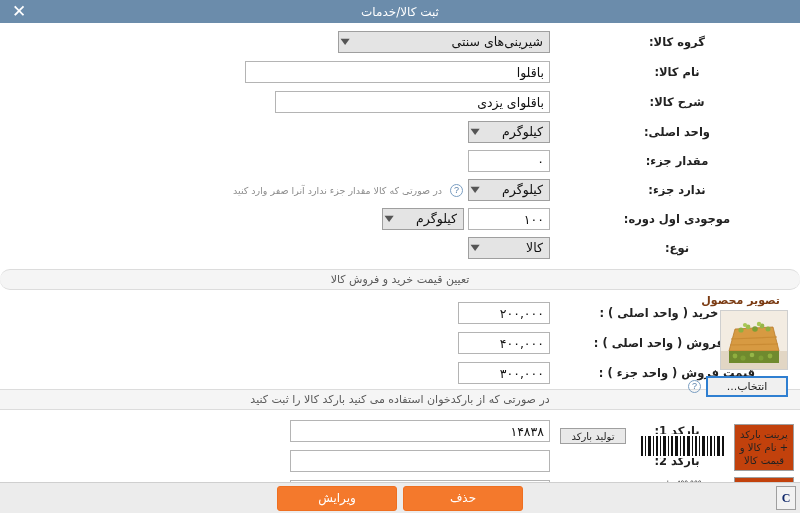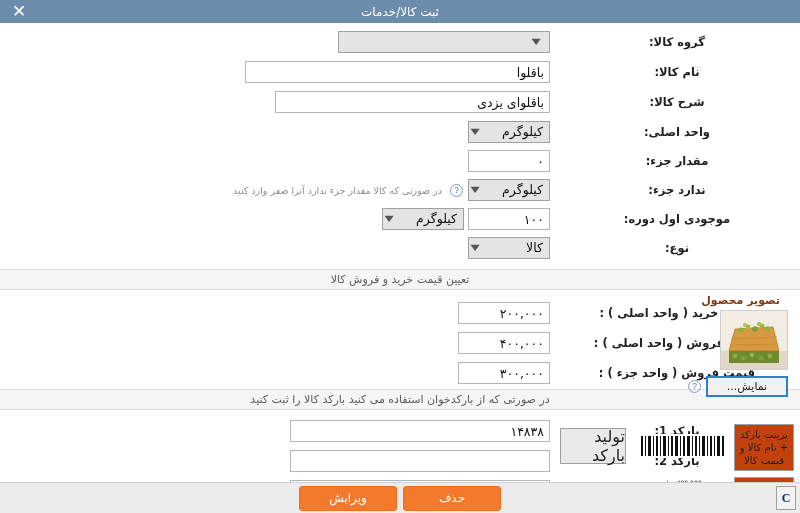--- a/index.html
+++ b/index.html
@@ -191,44 +191,44 @@
   .bc-img { margin-right: 8px; position: relative; }
   .bc-price {
     font-size: 6px;
     color: #111;
     text-align: center;
     font-family: "DejaVu Sans", sans-serif;
     margin-bottom: 1px;
     letter-spacing: -.2px;
   }
   .gen-btn {
-    width: 66px; height: 36px;
+    width: 66px; height: 16px;
     border: 1px solid #9f9f9f;
     background: #e9e9e9;
-    font-size: 16px;
+    font-size: 10px;
     display: flex; align-items: center; justify-content: center;
     cursor: pointer;
     color: #222;
   }
 
   .two-hints { font-size: 9px; color: #9a9a9a; line-height: 12px; text-align: right; }
 
   
   .footer {
     position: absolute;
     left: 0; bottom: 0;
     width: 800px; height: 31px;
     background: #ececec;
     border-top: 1px solid #cfcfcf;
     display: flex;
     align-items: center;
     justify-content: center;
   }
   .footer .btn-orange {
-    width: 98px; height: 25px;
+    width: 120px; height: 25px;
     background: #f4792c;
     border: 1px solid #ef6f20;
     border-radius: 3px;
     color: #fff;
     font-size: 12px;
     display: flex; align-items: center; justify-content: center;
     margin: 0 3px;
     cursor: pointer;
   }
   .footer .cbtn {
@@ -252,20 +252,21 @@
   <span class="title">ثبت کالا/خدمات</span>
   <span class="closebtn">✕</span>
 </div>
 
 <div class="form-area">
 
   <div class="row" style="margin-top:6px;">
     <span class="lbl">گروه کالا:</span>
     <div class="ctl">
       <div class="sel" style="width:212px;">
+        <span class="selval">شیرینی‌های سنتی</span>
         <span class="caret">▼</span>
       </div>
     </div>
   </div>
 
   <div class="row" style="margin-top:4px;">
     <span class="lbl">نام کالا:</span>
     <div class="ctl">
       <input class="txt" style="width: 305px;" value="باقلوا">
     </div>
@@ -322,21 +323,21 @@
     <span class="lbl">نوع:</span>
     <div class="ctl">
       <div class="sel" style="width:82px;">
         <span class="selval">کالا</span>
         <span class="caret">▼</span>
       </div>
     </div>
   </div>
 </div>
 
-<div class="section-bar" style="margin-top:8px;">
+<div class="section-bar" style="margin-top:8px;border-radius:10px;">
   <span>تعیین قیمت خرید و فروش کالا</span>
 </div>
 
 <div class="block" style="height:99px;">
 
   <div class="prodimg-wrap">
     <div class="prodimg-label">تصویر محصول</div>
     <div class="prodimg">
       <svg width="66" height="58" viewBox="0 0 66 58">
         <rect x="0" y="0" width="66" height="58" fill="#f3ece2"></rect>
@@ -357,21 +358,21 @@
         <circle cx="20" cy="19" r="2.6" fill="#8fae3f"></circle>
         <circle cx="27" cy="16" r="2.4" fill="#9dbd4a"></circle>
         <circle cx="34" cy="18" r="2.8" fill="#7e9e35"></circle>
         <circle cx="41" cy="15" r="2.4" fill="#96b648"></circle>
         <circle cx="47" cy="18" r="2.5" fill="#8fae3f"></circle>
         <circle cx="24" cy="14" r="2.1" fill="#a8c755"></circle>
         <circle cx="38" cy="13" r="2.2" fill="#a8c755"></circle>
       </svg>
     </div>
     <div class="choose-row">
-      <div class="choose-btn">نمایش...</div>
+      <div class="choose-btn">انتخاب...</div>
       <span class="qmark">?</span>
     </div>
   </div>
 
   <div class="price-rows">
     <div class="row" style="margin-top:6px;">
       <span class="lbl">قیمت خرید ( واحد اصلی ) :</span>
       <div class="ctl">
         <input class="txt" style="width: 92px;" value="۲۰۰,۰۰۰">
       </div>

